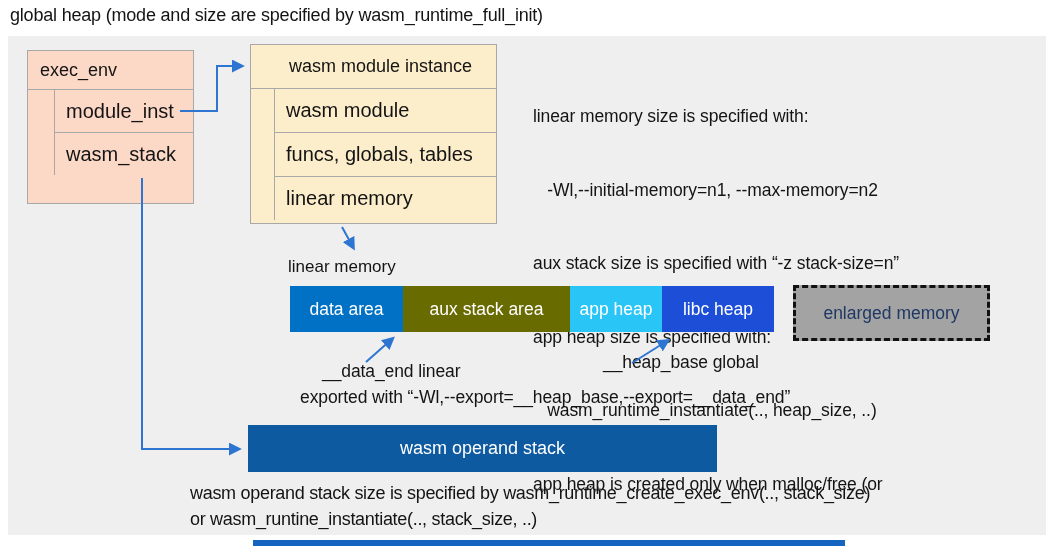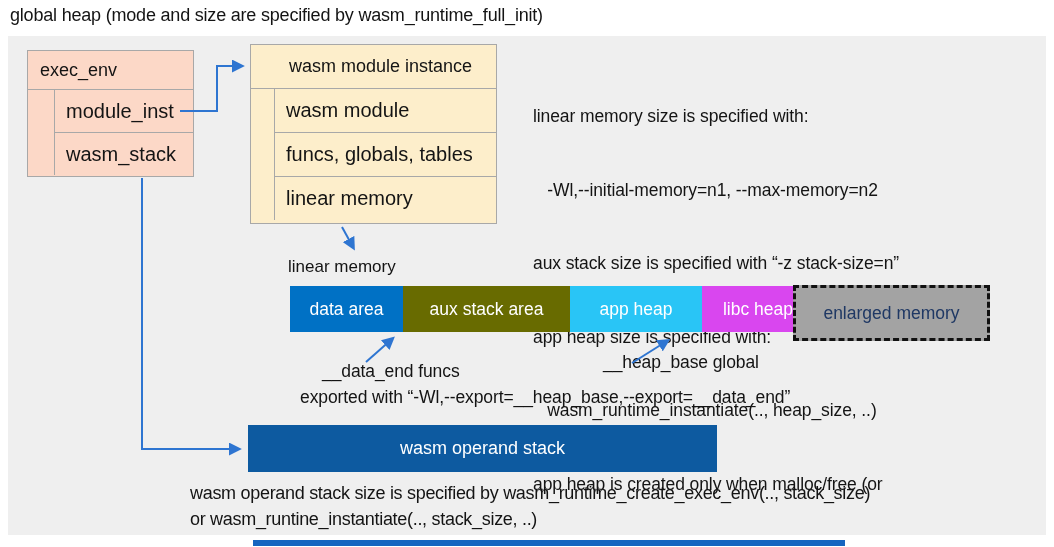--- a/index.html
+++ b/index.html
@@ -10,38 +10,38 @@
   .title { position:absolute; left:10px; top:5px; font-size:18px; letter-spacing:-0.2px; }
   .panel { position:absolute; left:8px; top:36px; width:1038px; height:499px; background:#efefef; }
 
   .box { position:absolute; border:1.5px solid #a8a8a8; box-sizing:border-box; }
   .box-header { display:flex; align-items:center; padding-left:12px; font-size:18px;
                 border-bottom:1.5px solid #a8a8a8; }
   .sub-rows { border-left:1.5px solid #a8a8a8; }
   .sub-row { display:flex; align-items:center; padding-left:11px; font-size:20px; }
   .sub-row + .sub-row { border-top:1.5px solid #a8a8a8; }
 
-  .exec-env { left:27px; top:50px; width:167px; height:127px; background:#fcd8c7; }
+  .exec-env { left:27px; top:50px; width:167px; height:154px; background:#fcd8c7; }
   .exec-env .box-header { height:38px; }
   .exec-env .sub-rows { margin-left:26px; }
   .exec-env .sub-row { height:42px; }
 
   .mod-inst { left:250px; top:44px; width:247px; height:180px; background:#fdeecb; }
   .mod-inst .box-header { height:43px;padding-left:38px; }
   .mod-inst .sub-rows { margin-left:23px; }
   .mod-inst .sub-row { height:43px; }
 
   .notes { position:absolute; left:533px; top:55px; font-size:17.5px; line-height:24.5px;
            white-space:pre; letter-spacing:-0.1px; }
 
   .lm-label { position:absolute; left:288px; top:257px; font-size:17px; }
 
   .lm-bar { position:absolute; left:290px; top:286px; height:46px; display:flex; }
   .seg { display:flex; align-items:center; justify-content:center; font-size:17.5px; color:#ffffff; }
-  .seg-0 { width:113px; } .seg-1 { width:167px; } .seg-2 { width:132px; } .seg-3 { width:112px; }
+  .seg-0 { width:113px; } .seg-1 { width:167px; } .seg-2 { width:92px; } .seg-3 { width:112px; }
 
   .enlarged { position:absolute; left:793px; top:285px; width:197px; height:56px;
               border:3px dashed #111111; background:#a3a3a3; box-sizing:border-box;
               display:flex; align-items:center; justify-content:center; font-size:17.5px; }
 
   .ann { position:absolute; font-size:17.5px; letter-spacing:-0.1px; }
   .ann-data-end { left:322px; top:361px; }
   .ann-heap-base { left:603px; top:352px; }
   .ann-exported { left:300px; top:387px; }
 
@@ -92,26 +92,26 @@
     <div>app heap is created only when malloc/free (or</div>
     <div>__new/__release for as) are not exported</div>
   </div>
 
   <div class="lm-label">linear memory</div>
 
   <div class="lm-bar">
     <div class="seg seg-0" style="background-color: rgb(0, 113, 197);">data area</div>
     <div class="seg seg-1" style="background-color: rgb(104, 107, 0);">aux stack area</div>
     <div class="seg seg-2" style="background-color: rgb(41, 197, 246);">app heap</div>
-    <div class="seg seg-3" style="background-color: #d946ef;">libc heap</div>
+    <div class="seg seg-3" style="background-color: #1d4ed8;">libc heap</div>
   </div>
 
   <div class="enlarged" style="color: rgb(31, 56, 100);">enlarged memory</div>
 
-  <div class="ann ann-data-end">__data_end funcs</div>
+  <div class="ann ann-data-end">__data_end linear</div>
   <div class="ann ann-heap-base">__heap_base global</div>
   <div class="ann ann-exported">exported with “-Wl,--export=__heap_base,--export=__data_end”</div>
 
   <div class="op-bar" style="background-color: rgb(13, 90, 160);">wasm operand stack</div>
 
   <div class="foot">
     <div>wasm operand stack size is specified by wasm_runtime_create_exec_env(.., stack_size)</div>
     <div>or wasm_runtine_instantiate(.., stack_size, ..)</div>
   </div>
 

